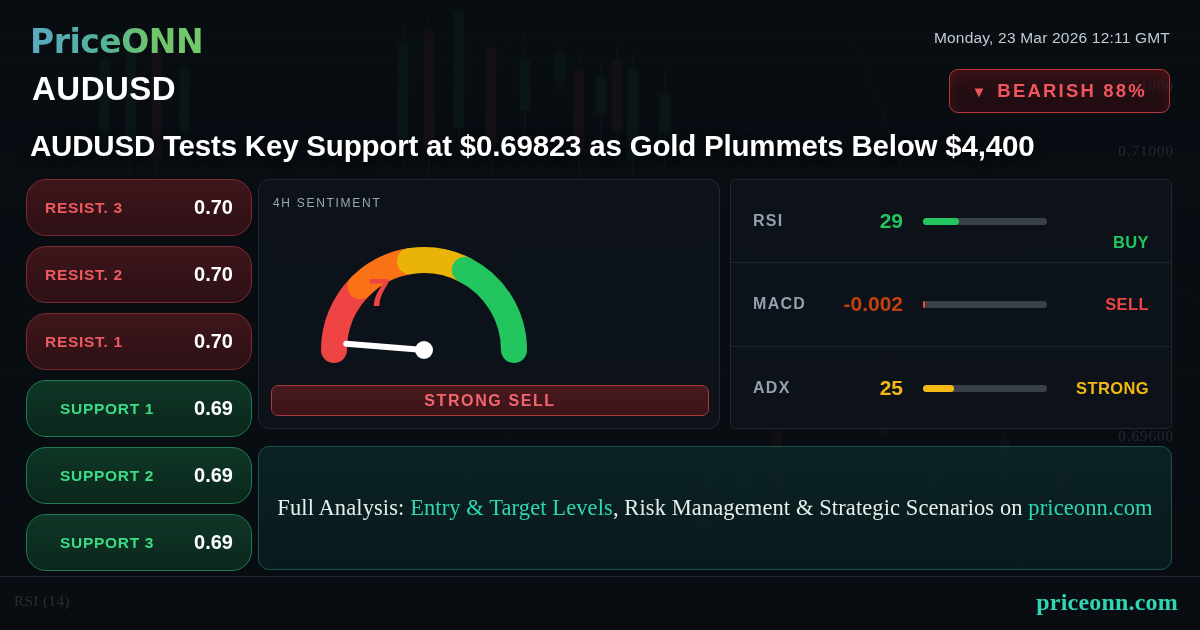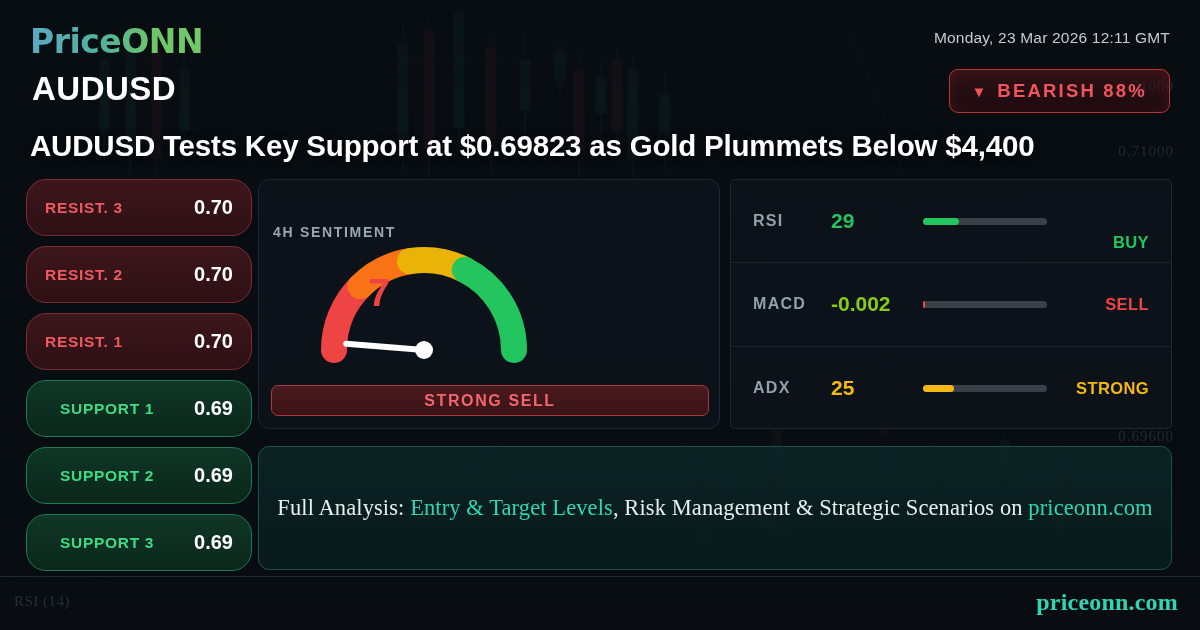--- a/index.html
+++ b/index.html
@@ -79,21 +79,21 @@
   .lvl.sup .lvl-label { color:#3ddc84; }
   .lvl-value { font-size:20px; font-weight:700; color:#ffffff; }
 
   
   .sentiment-card {
     position:absolute; left:258px; top:179px; width:462px; height:250px;
     background:rgba(14,20,27,.78); border:1px solid #1d2833; border-radius:11px;
   }
   .sent-title {
     position:absolute; left:14px; top:16px;
-    font-size:14px; font-weight:700; color:#9aa7b4; letter-spacing:1.7px;margin-top:28px;
+    font-size:12px; font-weight:400; color:#9aa7b4; letter-spacing:1.7px;
   }
   .gauge { position:absolute; left:45px; top:50px; width:240px; height:145px; }
   .gauge-value {
     position:absolute; left:0; top:0; width:240px; height:145px;
     display:flex; align-items:flex-end; justify-content:center;
     padding-bottom:10px;
     font-size:39px; font-weight:800; color:#ef4444;
     pointer-events:none;
   }
   .verdict {
@@ -111,21 +111,21 @@
   }
   .ind-row {
     height:83.3px; display:flex; align-items:center; padding:0 22px;
     border-bottom:1px solid #1b242e;
   }
   .ind-row:last-child { border-bottom:none; }
   .ind-name {
     width:78px; font-size:16px; font-weight:700; color:#93a0ad; letter-spacing:1.3px;
   }
   .ind-val {
-    width:82px; text-align:left; font-size:21px; font-weight:800;
+    width:82px; text-align:right; font-size:21px; font-weight:800;
     padding-right:10px;
   }
   .ind-track {
     flex:1; height:7px; border-radius:4px; background:#3a4047; position:relative;
     margin:0 10px;
   }
   .ind-fill { position:absolute; left:0; top:0; height:7px; border-radius:4px; }
   .ind-sig { width:92px; text-align:right; font-size:16.5px; font-weight:800; letter-spacing:.4px; }
 
   
@@ -312,21 +312,21 @@
     <div class="ind-row">
       <span class="ind-name">RSI</span>
       <span class="ind-val" id="v0" style="color: rgb(34, 197, 94);">29</span>
       <span class="ind-track">
           <span class="ind-fill" id="f0" style="width: 29%; background: rgb(34, 197, 94);"></span>
         </span>
       <span class="ind-sig" id="s0" style="color: rgb(34, 197, 94); margin-top: 43px;">BUY</span>
     </div>
     <div class="ind-row">
       <span class="ind-name">MACD</span>
-      <span class="ind-val" id="v1" style="color: #84cc16;">-0.002</span>
+      <span class="ind-val" id="v1" style="color: #c2410c;">-0.002</span>
       <span class="ind-track">
           <span class="ind-fill" id="f1" style="width: 2%; background: rgb(239, 68, 68);"></span>
         </span>
       <span class="ind-sig" id="s1" style="color: rgb(239, 68, 68);">SELL</span>
     </div>
     <div class="ind-row">
       <span class="ind-name">ADX</span>
       <span class="ind-val" id="v2" style="color: rgb(245, 184, 20);">25</span>
       <span class="ind-track">
           <span class="ind-fill" id="f2" style="width: 25%; background: rgb(245, 184, 20);"></span>

